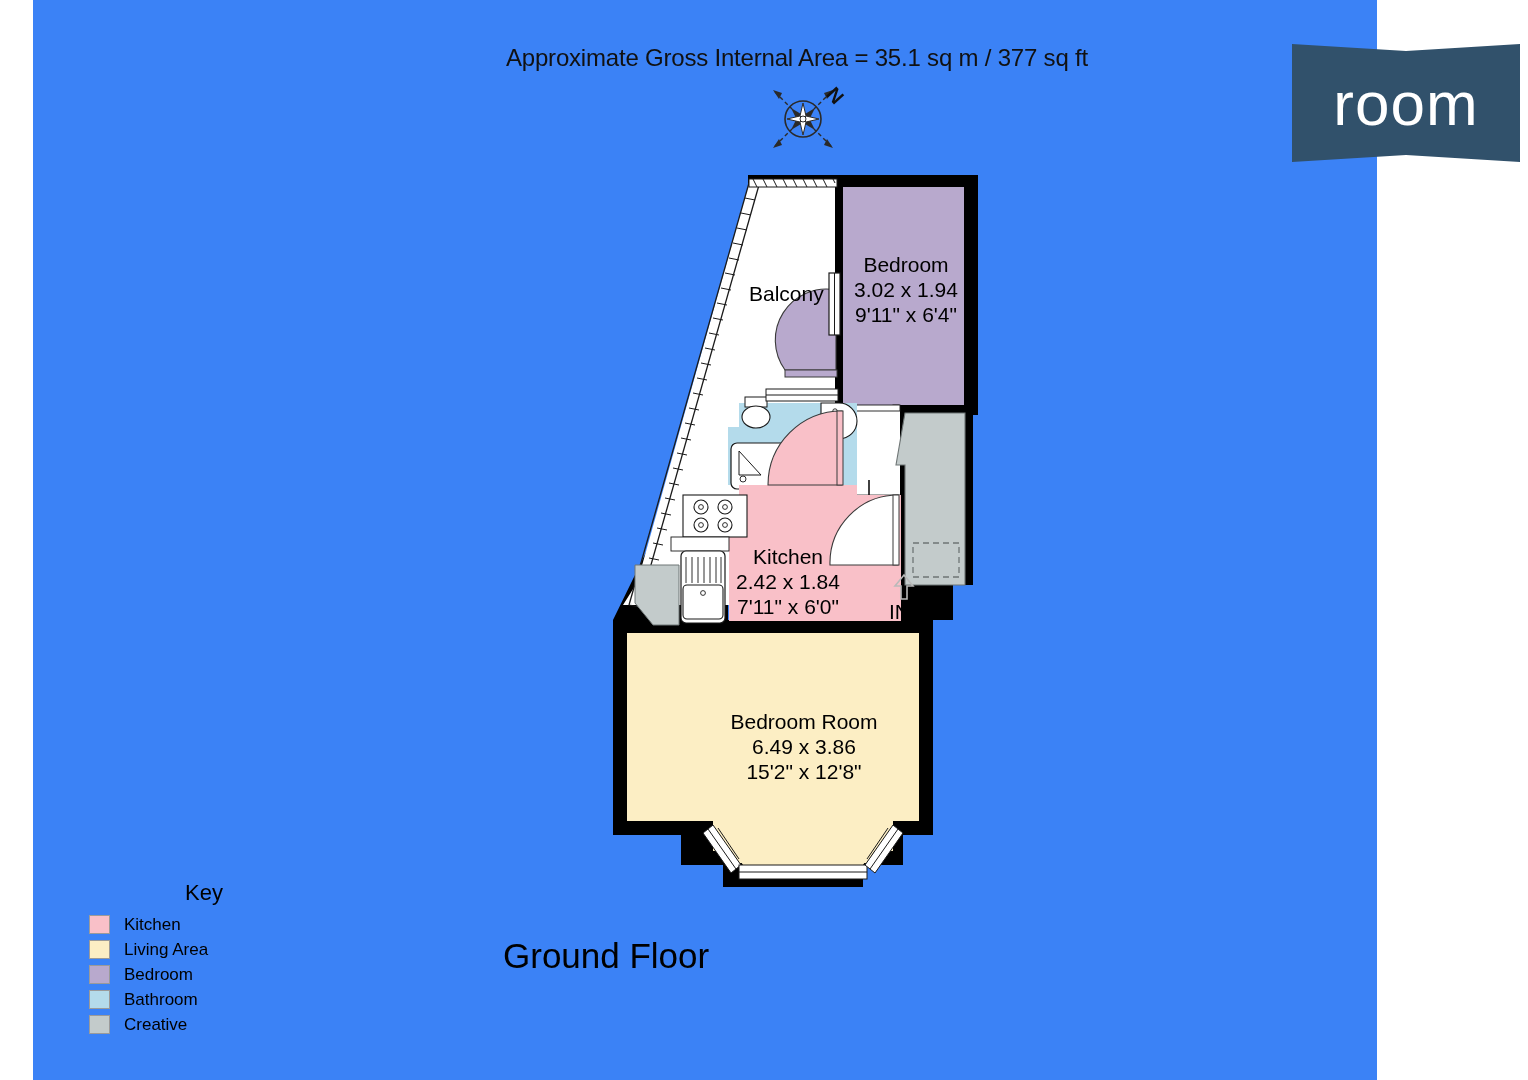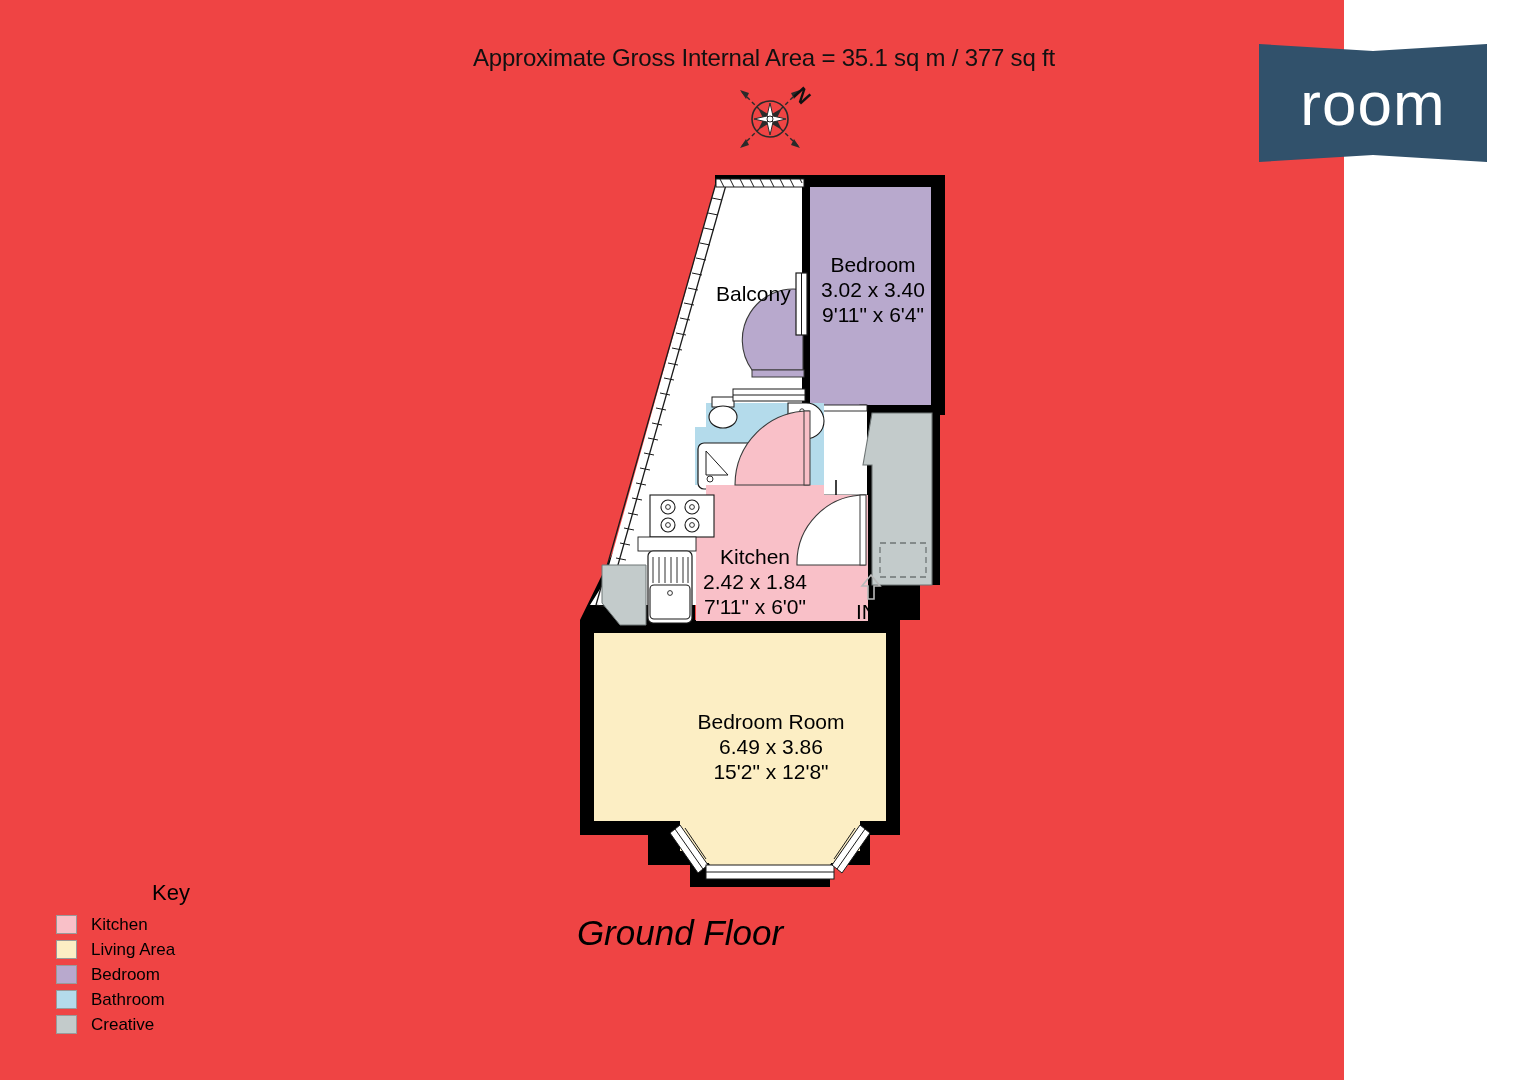--- a/index.html
+++ b/index.html
@@ -4,21 +4,21 @@
 <style>
   * { box-sizing: border-box; }
   html, body {
     margin: 0; padding: 0;
     width: 1528px; height: 1080px;
     background: #ffffff;
     font-family: "Liberation Sans", sans-serif;
     color: #000000;
     overflow: hidden;
   }
-  #page { position: relative; width: 1344px; height: 1080px; background:#ef4444; }
+  #page { position: relative; width: 1344px; height: 1080px; background:#3b82f6;margin-left:33px; }
 
   
   #area-title {
     position: absolute; left: 0; top: 44px; width: 1528px;
     text-align: center; font-size: 24px; letter-spacing: -0.2px;
     color: #111;
   }
 
   
   #logo {
@@ -37,22 +37,22 @@
   }
 
   
   #compass { position: absolute; left: 722px; top: 78px; width: 96px; height: 82px; }
 
   
   #plan { position: absolute; left: 520px; top: 165px; width: 500px; height: 730px; }
 
   
   #floor-caption {
-    position: absolute; left: 470px; top: 913px; width: 420px;
-    text-align: center; font-size: 35px; color: #000; font-style: italic;
+    position: absolute; left: 470px; top: 936px; width: 420px;
+    font-size: 35px; color: #000;
   }
 
   
   #key { position: absolute; left: 56px; top: 880px; width: 230px; }
   #key-title { font-size: 22px; margin-bottom: 6px; text-align: center; }
   .key-row { display: flex; align-items: center; height: 25px; }
   .key-swatch {
     width: 21px; height: 19px; margin-right: 14px;
     border: 1px solid #9a9a9a; flex: 0 0 auto;
   }
@@ -322,21 +322,21 @@
         <line x1="213" y1="230" x2="285" y2="230"></line>
       </g>
 
     </svg>
 
     
     <div class="plain-label" style="left:196px; top:117px;">Balcony</div>
 
     <div class="room-label" style="left:278px; top:88px; width:150px;">
       <span class="nm">Bedroom</span>
-      <span class="d1">3.02 x 3.40</span>
+      <span class="d1">3.02 x 1.94</span>
       <span class="d2">9'11" x 6'4"</span>
     </div>
 
     <div class="room-label" style="left:155px; top:380px; width:160px;">
       <span class="nm">Kitchen</span>
       <span class="d1">2.42 x 1.84</span>
       <span class="d2">7'11" x 6'0"</span>
     </div>
 
     <div class="plain-label" style="left:336px; top:435px;">IN</div>

